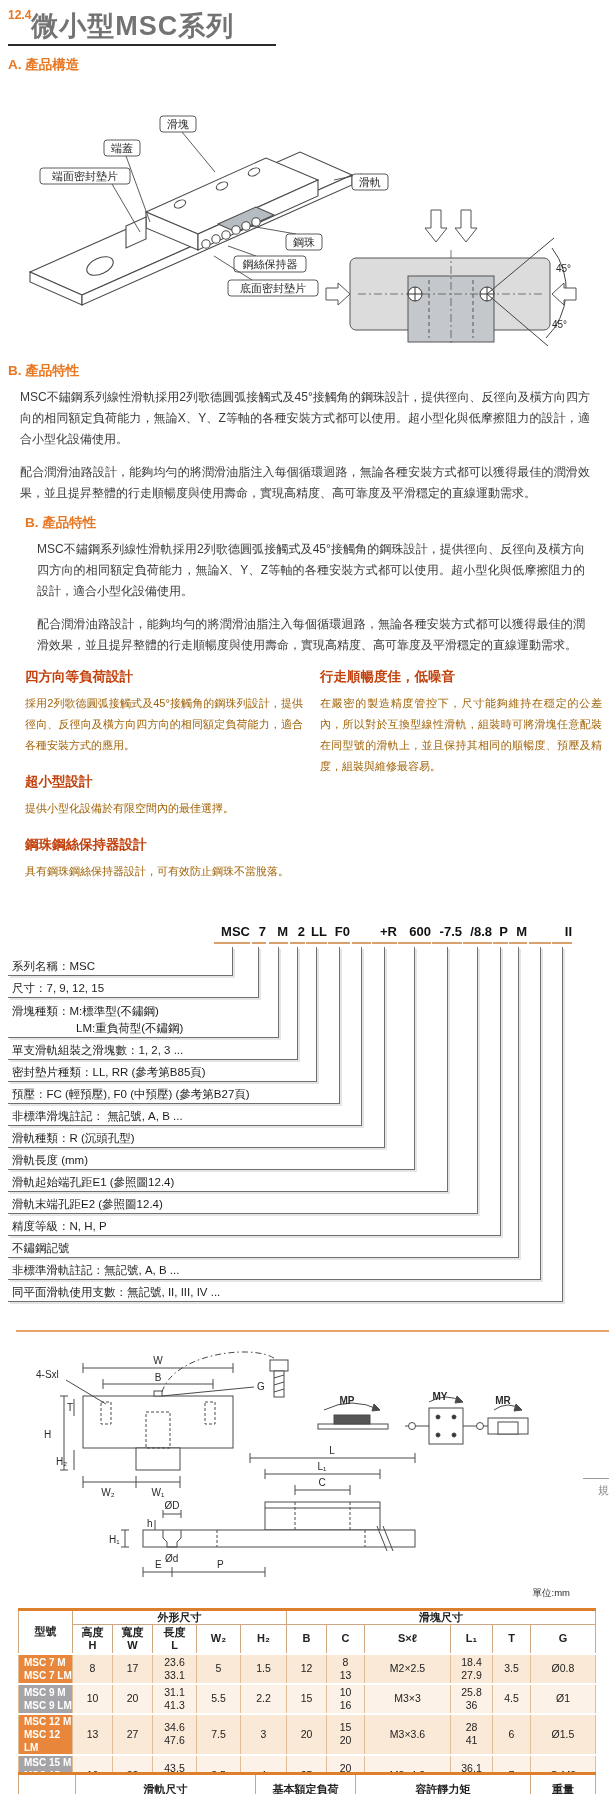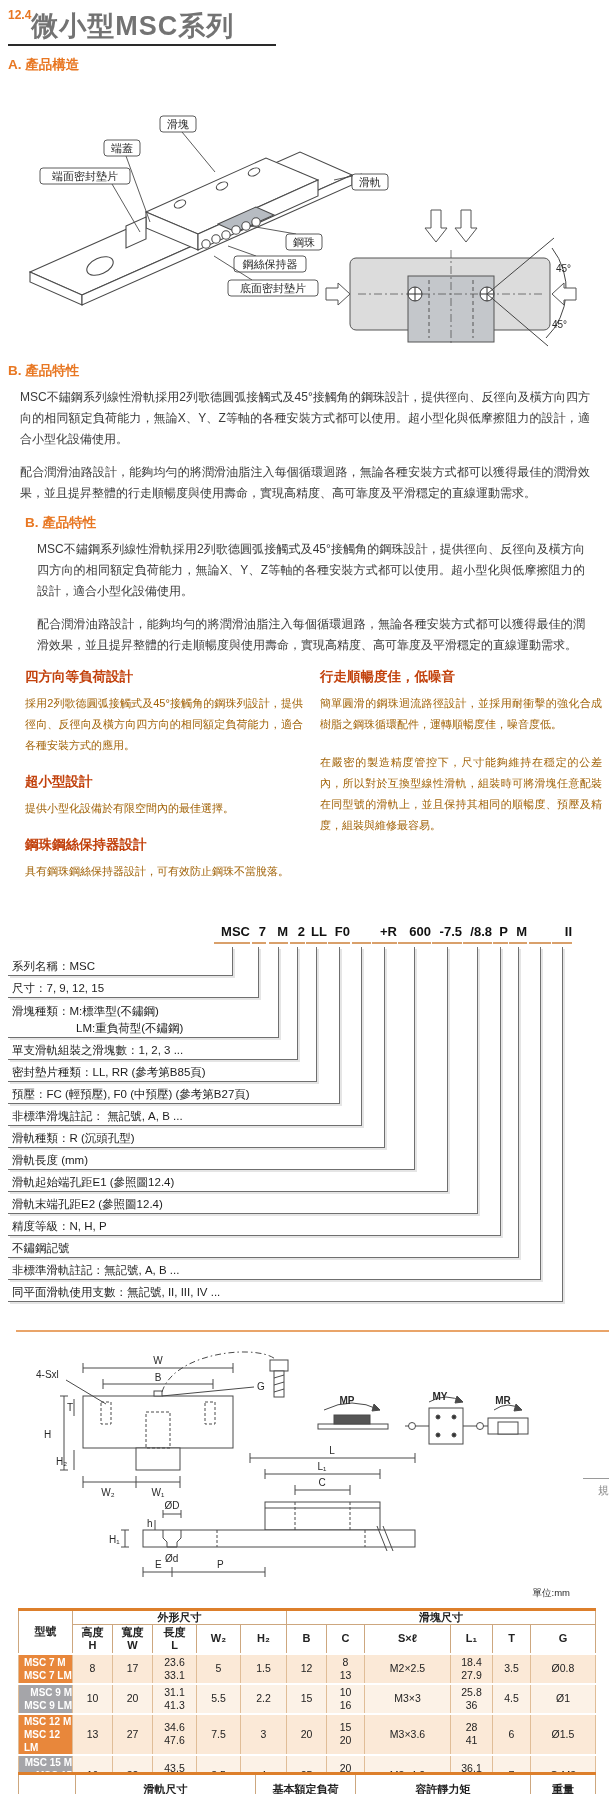--- a/index.html
+++ b/index.html
@@ -25,21 +25,21 @@
         border-top:3px solid #DD7F2B;border-bottom:3px solid #DD7F2B}
   .spec th{border:1px solid #CDA77F;background:#fff;font-weight:bold;text-align:center;
            vertical-align:middle;padding:0;line-height:13px;font-size:11px}
   .spec td{border-left:1px solid #E0BD97;border-right:1px solid #E0BD97;
            border-top:2px solid #fff;border-bottom:2px solid #fff;
            text-align:center;vertical-align:middle;padding:0;line-height:13px}
   .row-a td{background:#FBE9D7}
   .row-b td{background:#FCF2E7}
   .spec td.mcell-o{background:#E8873B;color:#fff;font-weight:bold;text-align:left;
                    padding-left:5px;font-size:10px}
-  .spec td.mcell-g{background:#A5A5A9;color:#fff;font-weight:bold;text-align:right;
+  .spec td.mcell-g{background:#A5A5A9;color:#fff;font-weight:bold;text-align:left;
                    padding-left:5px;font-size:10px}
   .t2{position:absolute;left:18px;top:1772px;width:577px;border-collapse:collapse;
       table-layout:fixed;font-size:11px;font-weight:bold;color:#222;
       border-top:3px solid #DD7F2B}
   .t2 td{border:1px solid #CDA77F;height:26px;text-align:center;background:#fff;vertical-align:middle}
   .edge-mark{position:absolute;right:0;top:1478px;width:26px;height:34px;color:#8a8a8a;
              font-size:11px;border-top:1.5px solid #9a9a9a;padding-top:4px;text-align:right}
 </style>
 </head>
 <body>
@@ -149,21 +149,20 @@
   <div class="abs" style="left:25px;top:668px;width:278px">
     <div class="feat-h">四方向等負荷設計</div>
     <p class="feat-p">採用2列歌德圓弧接觸式及45°接觸角的鋼珠列設計，提供徑向、反徑向及橫方向四方向的相同額定負荷能力，適合各種安裝方式的應用。</p>
     <div class="feat-h">超小型設計</div>
     <p class="feat-p">提供小型化設備於有限空間內的最佳選擇。</p>
     <div class="feat-h">鋼珠鋼絲保持器設計</div>
     <p class="feat-p">具有鋼珠鋼絲保持器設計，可有效防止鋼珠不當脫落。</p>
   </div>
   <div class="abs" style="left:320px;top:668px;width:282px">
     <div class="feat-h">行走順暢度佳，低噪音</div>
-    <p class="feat-p">簡單圓滑的鋼珠迴流路徑設計，並採用耐衝擊的強化合成樹脂之鋼珠循環配件，運轉順暢度佳，噪音度低。</p>
     <p class="feat-p">在嚴密的製造精度管控下，尺寸能夠維持在穩定的公差內，所以對於互換型線性滑軌，組裝時可將滑塊任意配裝在同型號的滑軌上，並且保持其相同的順暢度、預壓及精度，組裝與維修最容易。</p>
   </div>
 
   <div class="abs" style="left:0;top:920px;width:609px;height:400px">
     <div class="codeseg" style="left:214px;width:36px">MSC</div>
     <div class="codeseg" style="left:252px;width:14px">7</div>
     <div class="codeseg" style="left:269px;width:19px">M</div>
     <div class="codeseg" style="left:290px;width:15px">2</div>
     <div class="codeseg" style="left:306px;width:21px">LL</div>
     <div class="codeseg" style="left:328px;width:22px">F0</div>

